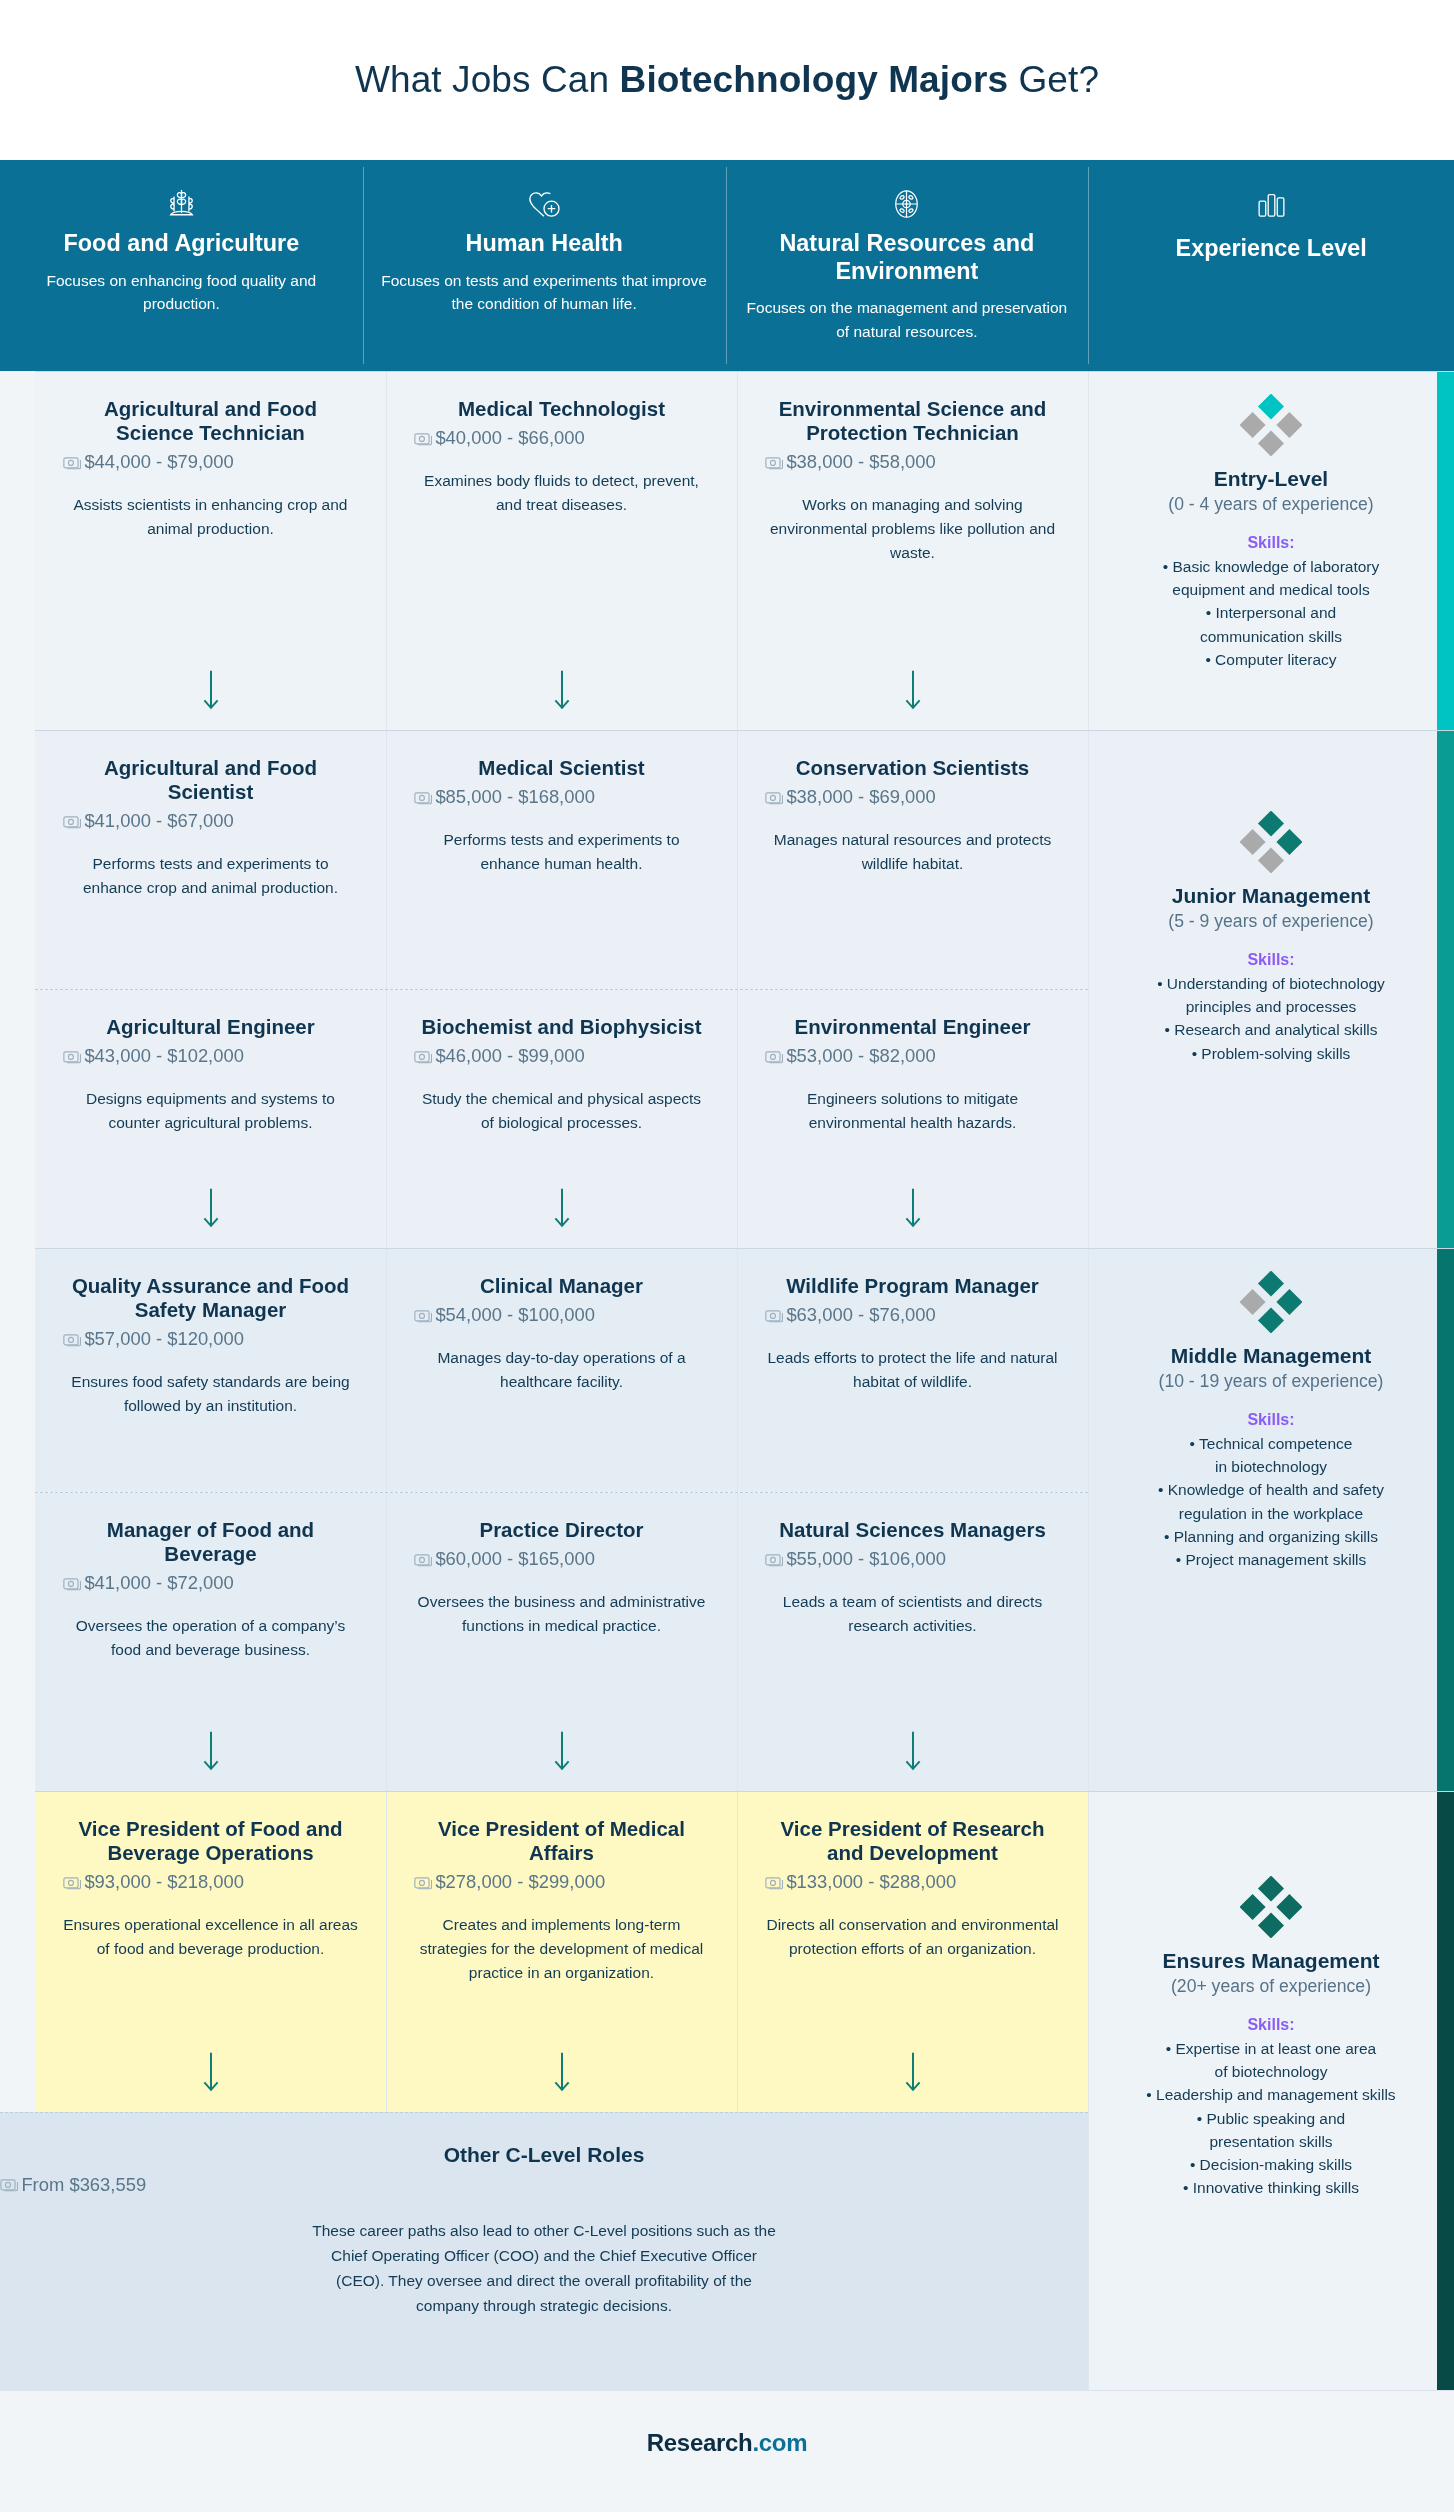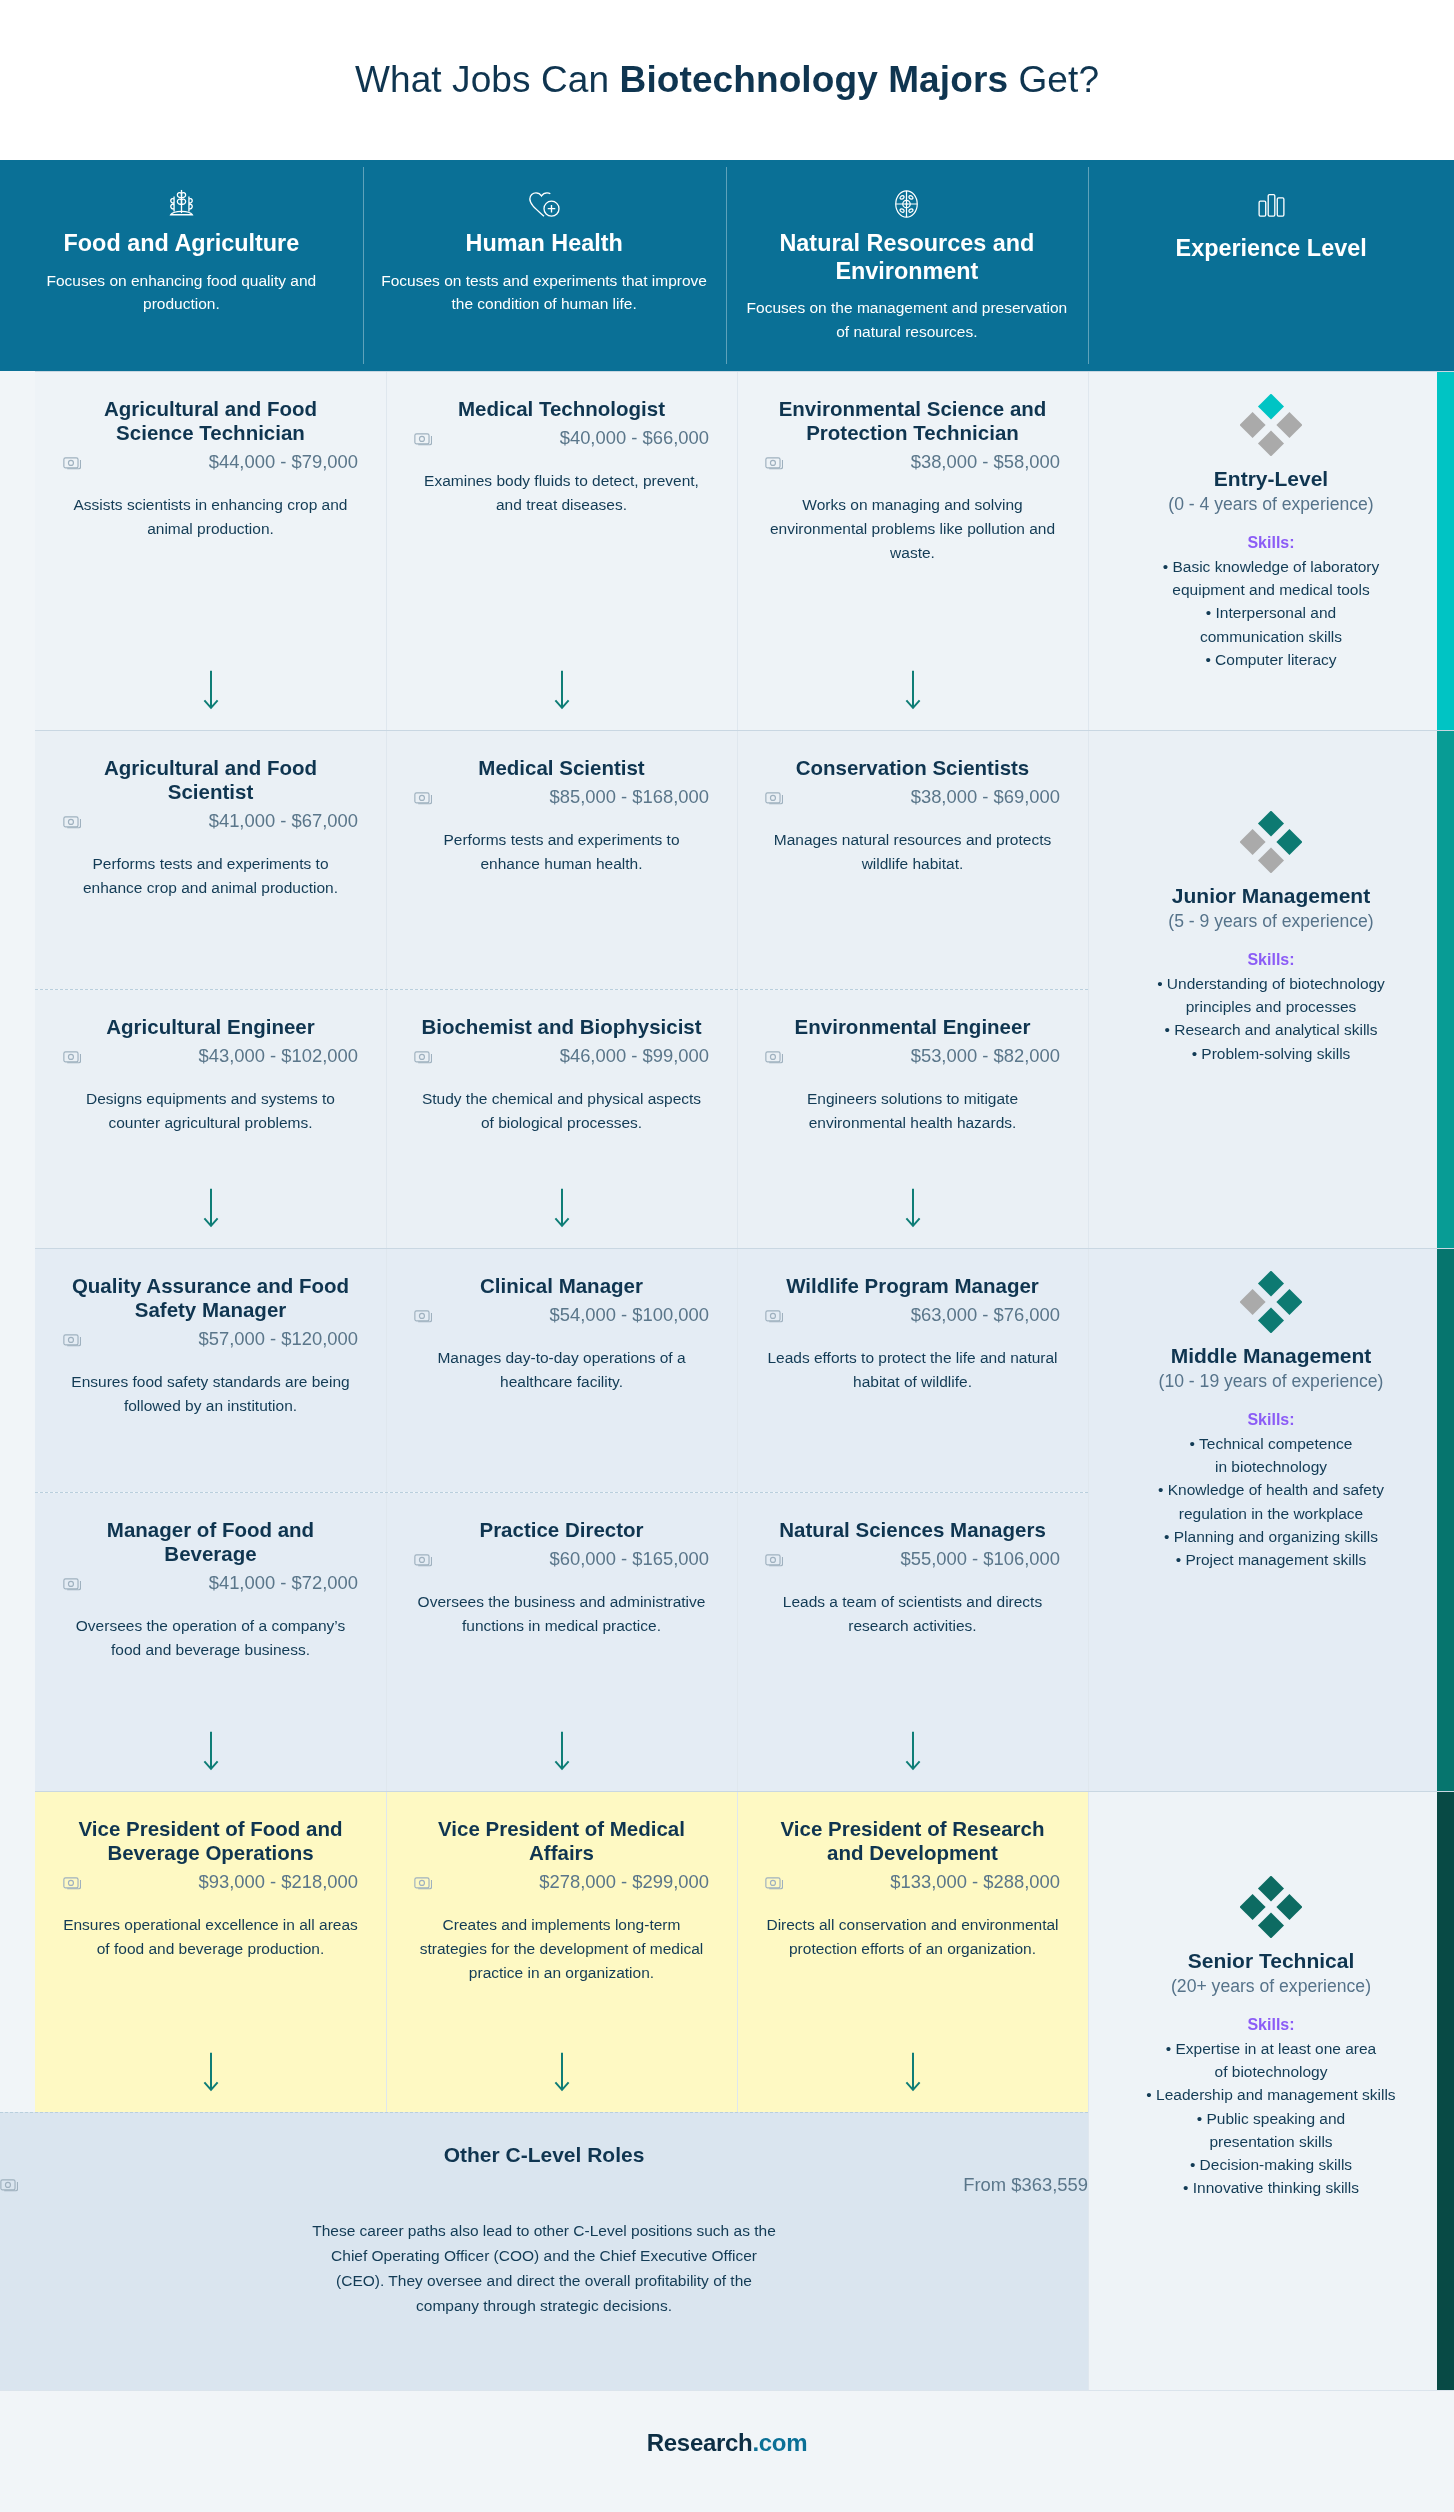--- a/index.html
+++ b/index.html
@@ -67,21 +67,21 @@
   .bg-a { background:#eef3f7; }
   .bg-b { background:#eaf0f5; }
   .bg-c { background:#e4ecf4; }
   .bg-d { background:#fef9c3; }
 
   .job-title {
     font-size:20.5px; font-weight:bold; line-height:1.18; color:#0f3550;
   }
   .salary {
     margin-top:5.9px; font-size:18.4px; font-weight:400; color:#5a768a;
-    display:flex; align-items:center; justify-content:space-between; gap:9px;
+    display:flex; align-items:center; justify-content:flex-start; gap:3px;
     white-space:nowrap;
   }
   .money-icon { flex:none; display:block; }
   .job-desc {
     margin-top:20px; font-size:15.5px; line-height:1.55; color:#123b55;
   }
   .cell { display:flex; flex-direction:column; }
   .arrow-wrap { flex:1; display:flex; align-items:flex-end; justify-content:center; padding-bottom:18.4px; }
 
   
@@ -580,21 +580,21 @@
       </div>
 
       <div class="exp rowtop bg-a" style="height:599px; justify-content:flex-start; padding-top:84px">
         <div class="bar" style="background:#084a45"></div>
         <svg class="diamonds" width="62" height="62" viewBox="0 0 74 74">
           <rect x="26" y="4" width="22" height="22" transform="rotate(45 37 15)" fill="#0d6b62"></rect>
           <rect x="4" y="26" width="22" height="22" transform="rotate(45 15 37)" fill="#0d6b62"></rect>
           <rect x="48" y="26" width="22" height="22" transform="rotate(45 59 37)" fill="#0d6b62"></rect>
           <rect x="26" y="48" width="22" height="22" transform="rotate(45 37 59)" fill="#0d6b62"></rect>
         </svg>
-        <h3>Senior Technical</h3>
+        <h3>Ensures Management</h3>
         <div class="years">(20+ years of experience)</div>
         <div class="skills-label">Skills:</div>
         <ul>
           <li>• Expertise in at least one area</li>
           <li>of biotechnology</li>
           <li>• Leadership and management skills</li>
           <li>• Public speaking and</li>
           <li>presentation skills</li>
           <li>• Decision-making skills</li>
           <li>• Innovative thinking skills</li>

